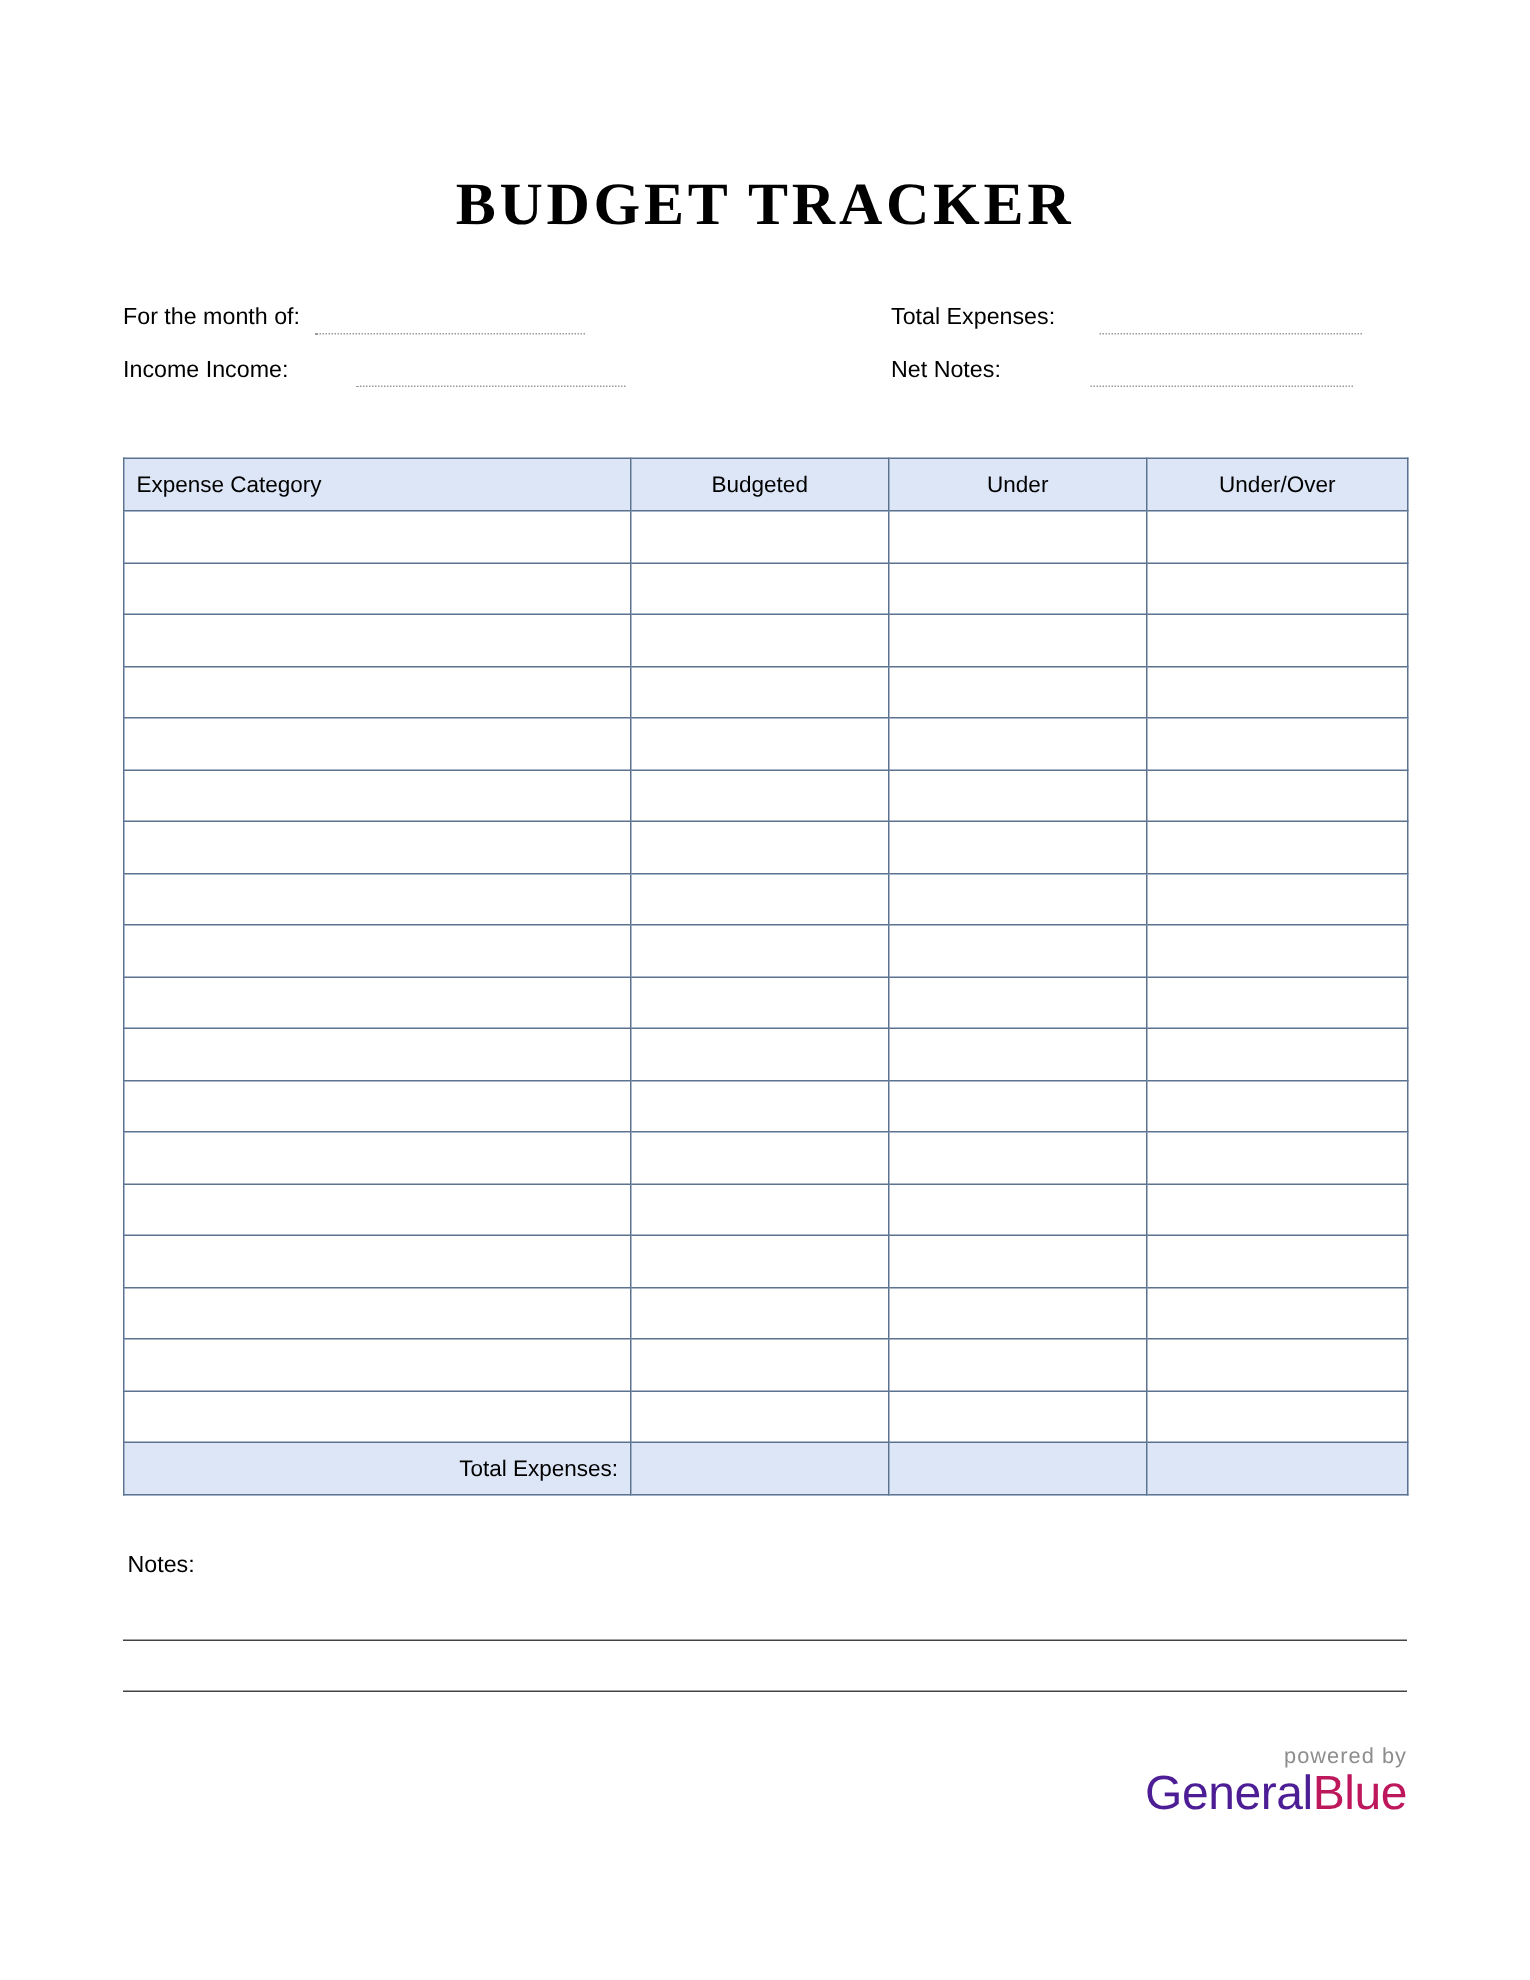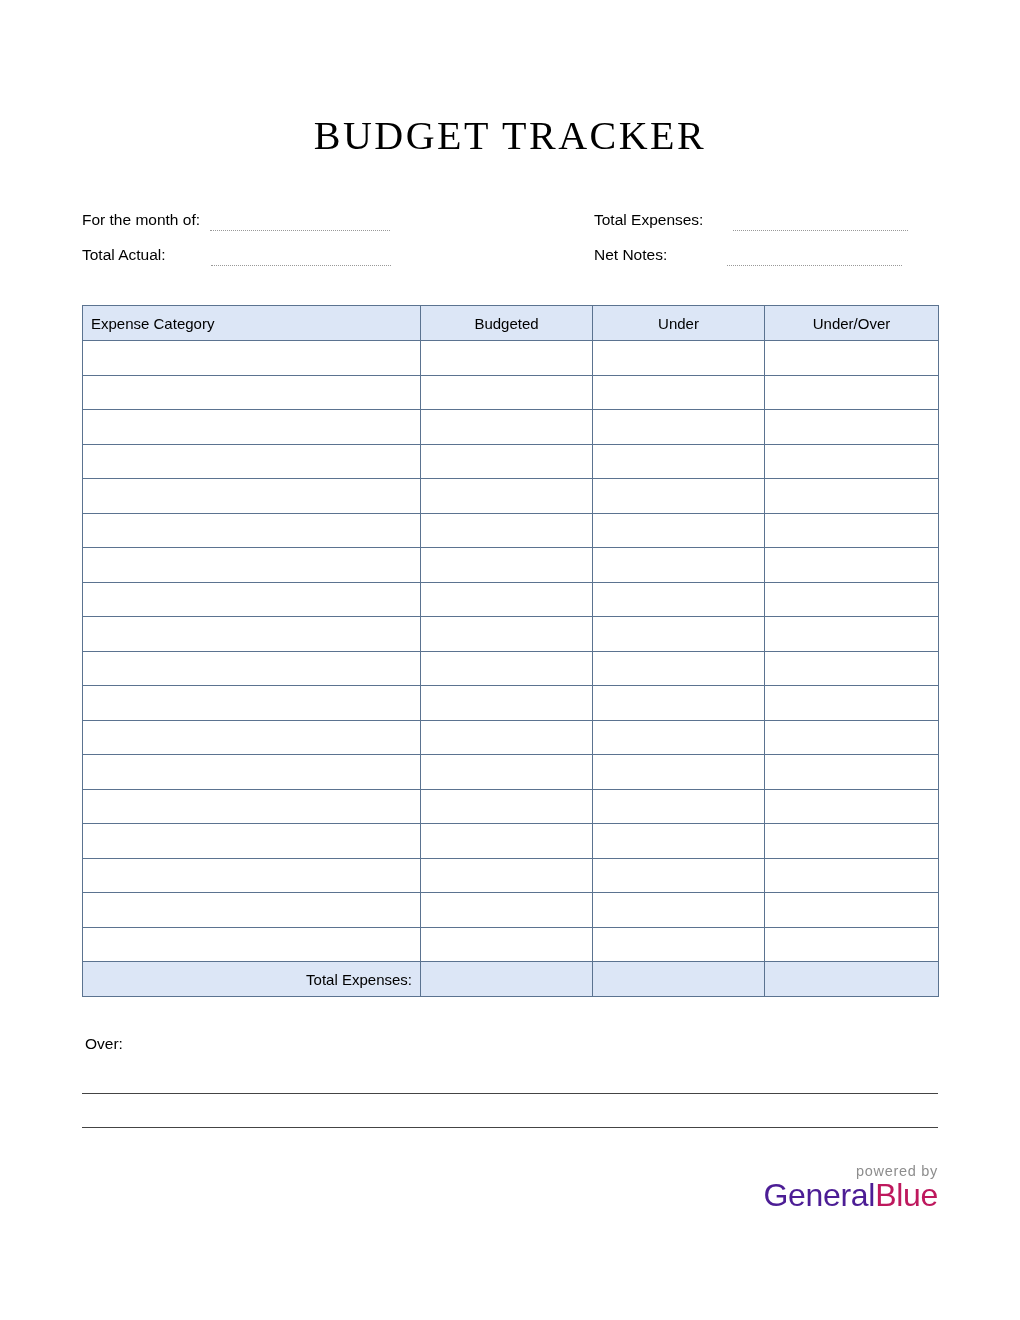--- a/index.html
+++ b/index.html
@@ -24,33 +24,33 @@
   }
   .title {
     position: absolute;
     left: 0;
     top: 112px;
     width: 1020px;
     text-align: center;
     font-family: "Liberation Serif", serif;
     font-size: 40px;
     letter-spacing: 2.5px;
-    font-weight: normal;
+    font-weight: bold;
     color: #000;
   }
   
   .info {
     position: absolute;
     left: 82px;
     top: 203px;
     width: 856px;
   }
   .info-row {
     display: flex;
-    align-items: center;
+    align-items: flex-start;
     height: 35px;
   }
   .info-cell {
     display: flex;
     align-items: flex-end;
   }
   .info-cell.left { width: 512px; }
   .info-cell.right { width: 344px; }
   .info-label {
     font-size: 15.5px;
@@ -161,21 +161,21 @@
         <span class="info-label">For the month of:</span>
         <span class="info-line line-month"></span>
       </div>
       <div class="info-cell right">
         <span class="info-label">Total Expenses:</span>
         <span class="info-line line-texp"></span>
       </div>
     </div>
     <div class="info-row">
       <div class="info-cell left">
-        <span class="info-label">Total Actual:</span>
+        <span class="info-label">Income Income:</span>
         <span class="info-line line-income"></span>
       </div>
       <div class="info-cell right">
         <span class="info-label">Net Notes:</span>
         <span class="info-line line-net"></span>
       </div>
     </div>
   </div>
 
   <table class="budget">
@@ -304,21 +304,21 @@
       </tr>
       <tr class="total">
         <td class="total-label">Total Expenses:</td>
         <td></td>
         <td></td>
         <td></td>
       </tr>
     </tbody>
   </table>
 
-  <div class="notes-label">Over:</div>
+  <div class="notes-label">Notes:</div>
   <div class="notes-line-1"></div>
   <div class="notes-line-2"></div>
 
   <div class="footer">
     <div class="powered">powered by</div>
     <div class="brand">
       <span class="g">General</span><span class="b">Blue</span>
     </div>
   </div>
 

